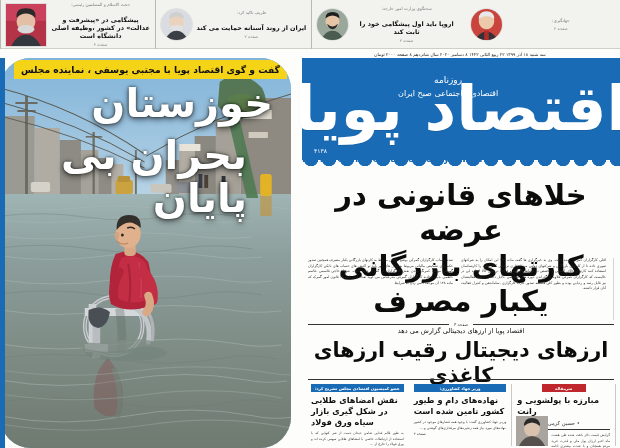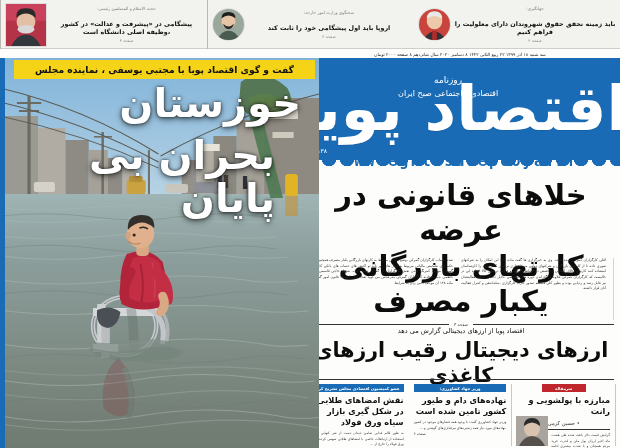--- a/index.html
+++ b/index.html
@@ -69,21 +69,21 @@
     color: #fff; direction: rtl; line-height: 1.5;
   }
   .mast-sub .l1 { font-size: 9px; }
   .mast-sub .l2 { font-size: 8px; }
   .mast-issue {
     position: absolute; bottom: 6px; left: 12px;
     font-size: 6px; color: #ffffff; letter-spacing: .6px;
   }
   .mast-url {
     position: absolute; top: 152px; right: 0; width: 318px; height: 14px;
-    text-align: center; font-size: 15px; font-weight: bold;
+    text-align: left; font-size: 11px; font-weight: bold;
     letter-spacing: 2.2px; color: #1a6bb5; direction: ltr;
     font-family: "DejaVu Sans Mono", "Liberation Mono", monospace;
   }
 
   
   .lead-kicker {
     position: absolute; top: 167px; right: 6px; width: 306px;
     text-align: center; font-size: 7.6px; font-weight: bold; color: #111;
     direction: rtl;
   }
@@ -129,42 +129,42 @@
   }
   .brief { flex: 1 1 0; padding: 0 5px; position: relative; }
   .brief + .brief { border-right: 1px solid #c9c9c3; }
   .brief-tag {
     display: block; background: #1a6bb5; color: #fff;
     font-size: 4px; font-weight: bold; text-align: center;
     padding: 1.5px 2px; margin: 0 auto 3px; white-space: nowrap;
   }
   .brief-tag.red { background: #c0272d; width: 44px; }
   .brief-title {
-    text-align: right; font-size: 8.2px; font-weight: bold;
+    text-align: left; font-size: 8.2px; font-weight: bold;
     color: #111; line-height: 1.35;
   }
   .brief-byline {
     text-align: center; font-size: 5.2px; color: #333; margin-top: 3px;
   }
   .brief-body {
     font-size: 3.4px; line-height: 1.6; color: #333;
     text-align: justify; margin-top: 3px;
   }
   .brief-pg { font-size: 3.6px; color: #444; text-align: left; margin-top: 1px; }
   .brief-thumb {
     position: absolute; bottom: 0; left: 4px; width: 32px; height: 30px;
     overflow: hidden; background: #b9b4ad;
   }
   .brief-thumb svg { width: 100%; height: 100%; display: block; }
   .brief-divider { height: 1px; background: #333; margin: 3px 0 2px; }
 
   
   .right-pkg {
-    position: absolute; top: 58px; left: 0; width: 319px; height: 390px;
-    overflow: hidden; background: #7ca7c9;
+    position: absolute; top: 58px; left: 0; width: 291px; height: 390px;
+    overflow: hidden; background: #7ca7c9; border-radius: 31px;
   }
   .right-pkg .photo { position: absolute; inset: 0; }
   .right-pkg .photo svg { display: block; width: 100%; height: 100%; }
   .yellow-banner {
     position: absolute; top: 2px; right: 4px; left: 14px; height: 19px;
     background: #f5d417; display: flex; align-items: center; justify-content: center;
     direction: rtl;
   }
   .yellow-banner span {
     font-size: 9.2px; font-weight: bold; color: #101010; letter-spacing: -.2px;
@@ -201,20 +201,36 @@
           <path d="M6 40 q5 -11 14 -11 q9 0 14 11z" fill="#33373d"></path>
         </svg>
       </div>
       <div class="teaser-text">
         <div class="teaser-kicker">حجت الاسلام و المسلمین رئیسی:</div>
         <div class="teaser-title">پیشگامی در «پیشرفت و عدالت» در کشور ،وظیفه اصلی دانشگاه است</div>
         <div class="teaser-page">صفحه ۴</div>
       </div>
     </div>
 
+    <div class="teaser">
+      <div class="teaser-photo">
+        <svg viewBox="0 0 40 40" preserveAspectRatio="xMidYMid slice">
+          <rect width="40" height="40" fill="#d9dde1"></rect>
+          <circle cx="20" cy="17" r="9.5" fill="#ead3bc"></circle>
+          <path d="M10.5 13 q9.5 -7 19 0 q0 -9 -9.5 -9 q-9.5 0 -9.5 9z" fill="#cfcfcf"></path>
+          <ellipse cx="20" cy="24.5" rx="8" ry="4" fill="#e2e2e2"></ellipse>
+          <path d="M5 40 q6 -12 15 -12 q9 0 15 12z" fill="#3a3f46"></path>
+        </svg>
+      </div>
+      <div class="teaser-text">
+        <div class="teaser-kicker">ظریف تاکید کرد:</div>
+        <div class="teaser-title">ایران از روند آستانه حمایت می کند</div>
+        <div class="teaser-page">صفحه ۲</div>
+      </div>
+    </div>
 
     <div class="teaser">
       <div class="teaser-photo">
         <svg viewBox="0 0 40 40" preserveAspectRatio="xMidYMid slice">
           <rect width="40" height="40" fill="#9aa79b"></rect>
           <circle cx="20" cy="16" r="9" fill="#e5c5a6"></circle>
           <path d="M11 12 q9 -7 18 0 q0 -8 -9 -8 q-9 0 -9 8z" fill="#1f1f1f"></path>
           <path d="M13 19 q7 7 14 0 q-2 7 -7 7 q-5 0 -7 -7z" fill="#2b2b2b"></path>
           <path d="M5 40 q6 -12 15 -12 q9 0 15 12z" fill="#4a5b4f"></path>
         </svg>
@@ -231,21 +247,20 @@
         <svg viewBox="0 0 40 44" preserveAspectRatio="xMidYMid slice">
           <rect width="40" height="44" fill="#c8443c"></rect>
           <circle cx="20" cy="18" r="10" fill="#ecc9ab"></circle>
           <path d="M10 15 q10 -8 20 0 q0 -10 -10 -10 q-10 0 -10 10z" fill="#e8e8e8"></path>
           <path d="M4 44 q7 -13 16 -13 q9 0 16 13z" fill="#2f3338"></path>
           <rect x="17" y="30" width="6" height="14" fill="#b02b2b"></rect>
         </svg>
       </div>
       <div class="teaser-text">
         <div class="teaser-kicker">جهانگیری:</div>
-        <div class="teaser-title">باید زمینه تحقق حقوق شهروندان دارای معلولیت را فراهم کنیم</div>
         <div class="teaser-page">صفحه ۲</div>
       </div>
     </div>
 
   </div>
 
   <div class="dateline">سه شنبه ۱۸ آذر ۱۳۹۹   ۲۲ ربیع الثانی ۱۴۴۲   ۸ دسامبر ۲۰۲۰   سال شانزدهم   ۸ صفحه   ۲۰۰۰ تومان</div>
 
   <div class="masthead">
     <div class="mast-wordmark">اقتصاد پویا</div>

